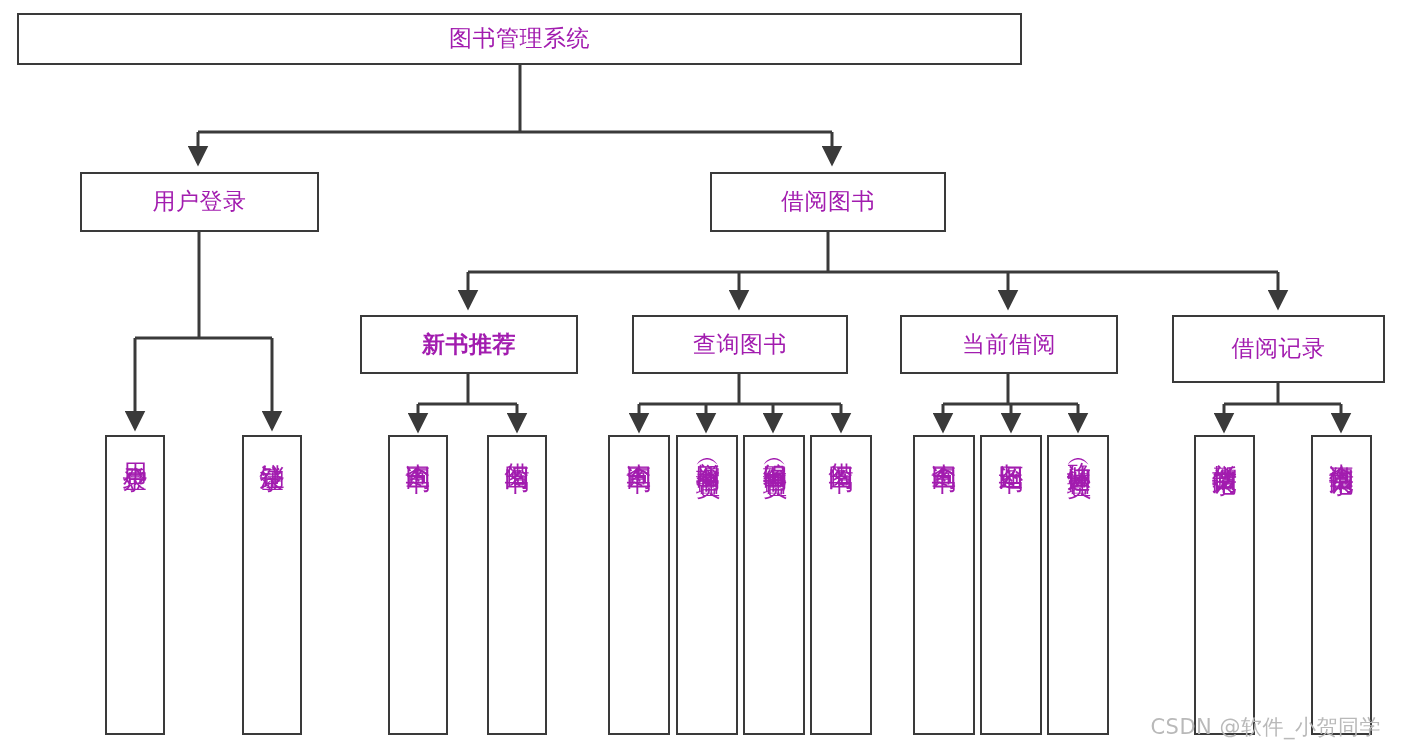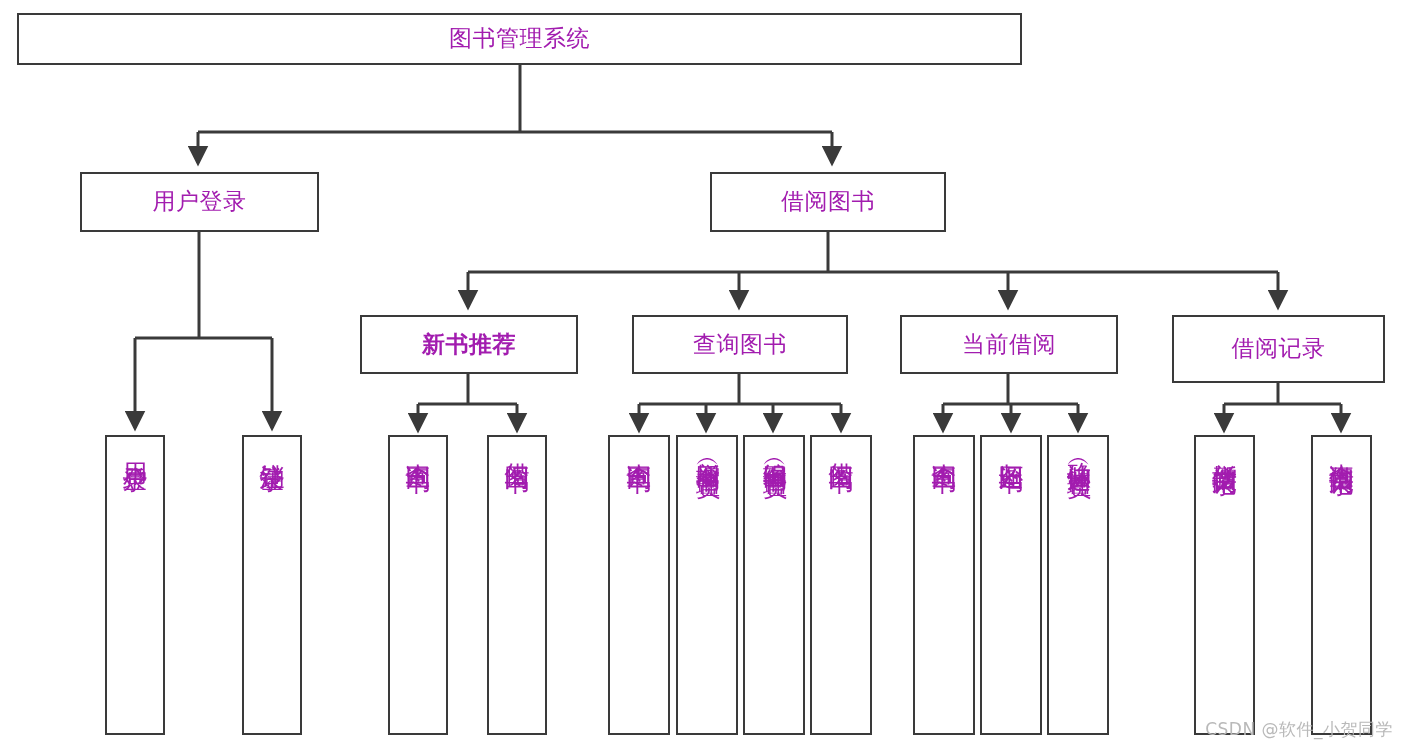--- a/index.html
+++ b/index.html
@@ -62,23 +62,23 @@
     line-height: 1.08;
     letter-spacing: 2px;
     white-space: nowrap;
     margin: 0 auto;
   }
   .node.vert.tall .label {
     font-size: 24px;
   }
   .watermark {
     position: absolute;
-    right: 12px;
+    right: 24px;
     bottom: 6px;
-    font-size: 17px;
+    font-size: 21px;
     color: #b9b9b9;
     letter-spacing: 0.5px;
     white-space: nowrap;
   }
 </style>
 </head>
 <body>
 
 <div id="canvas">
 

